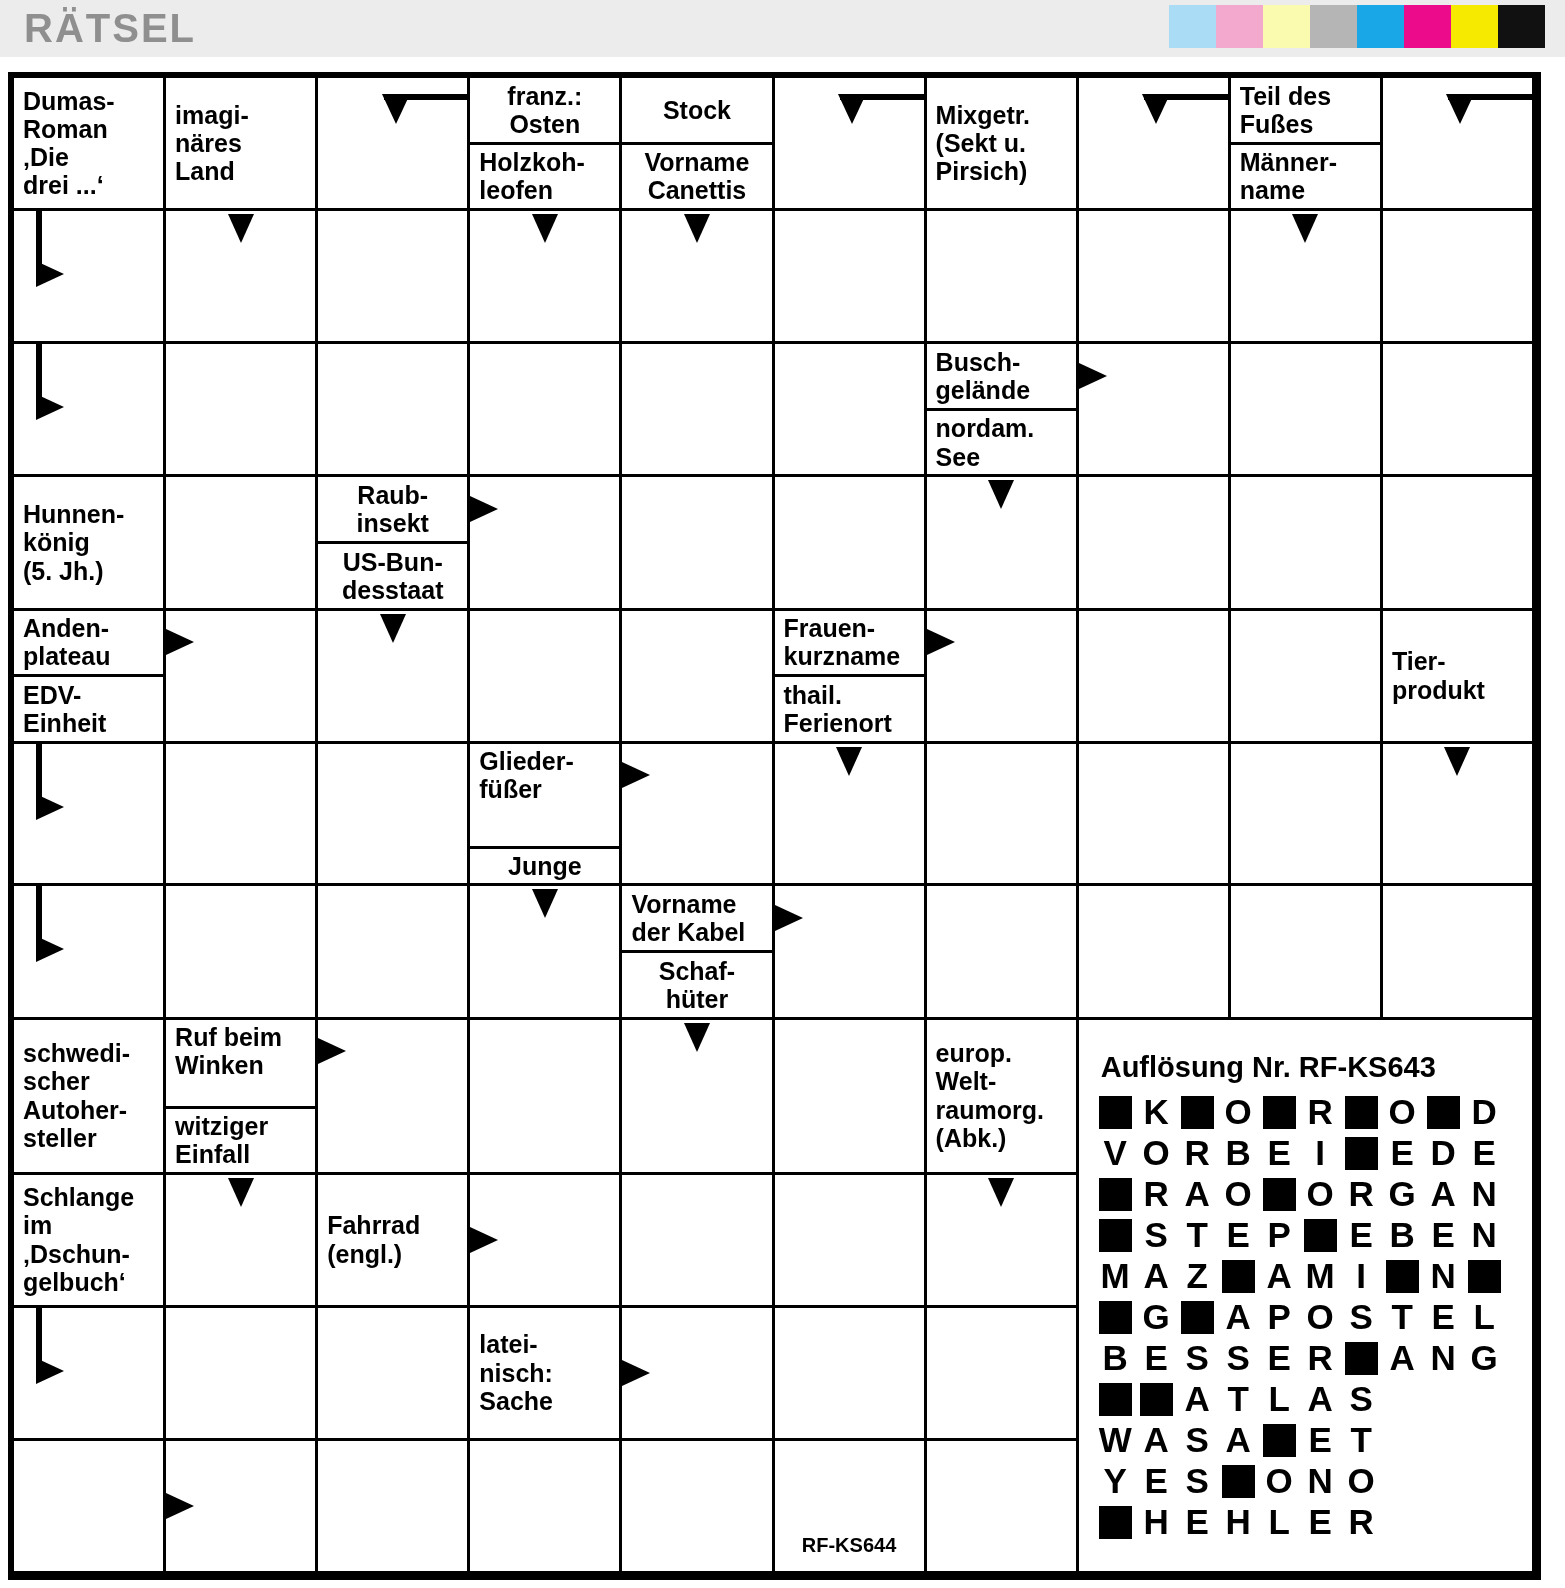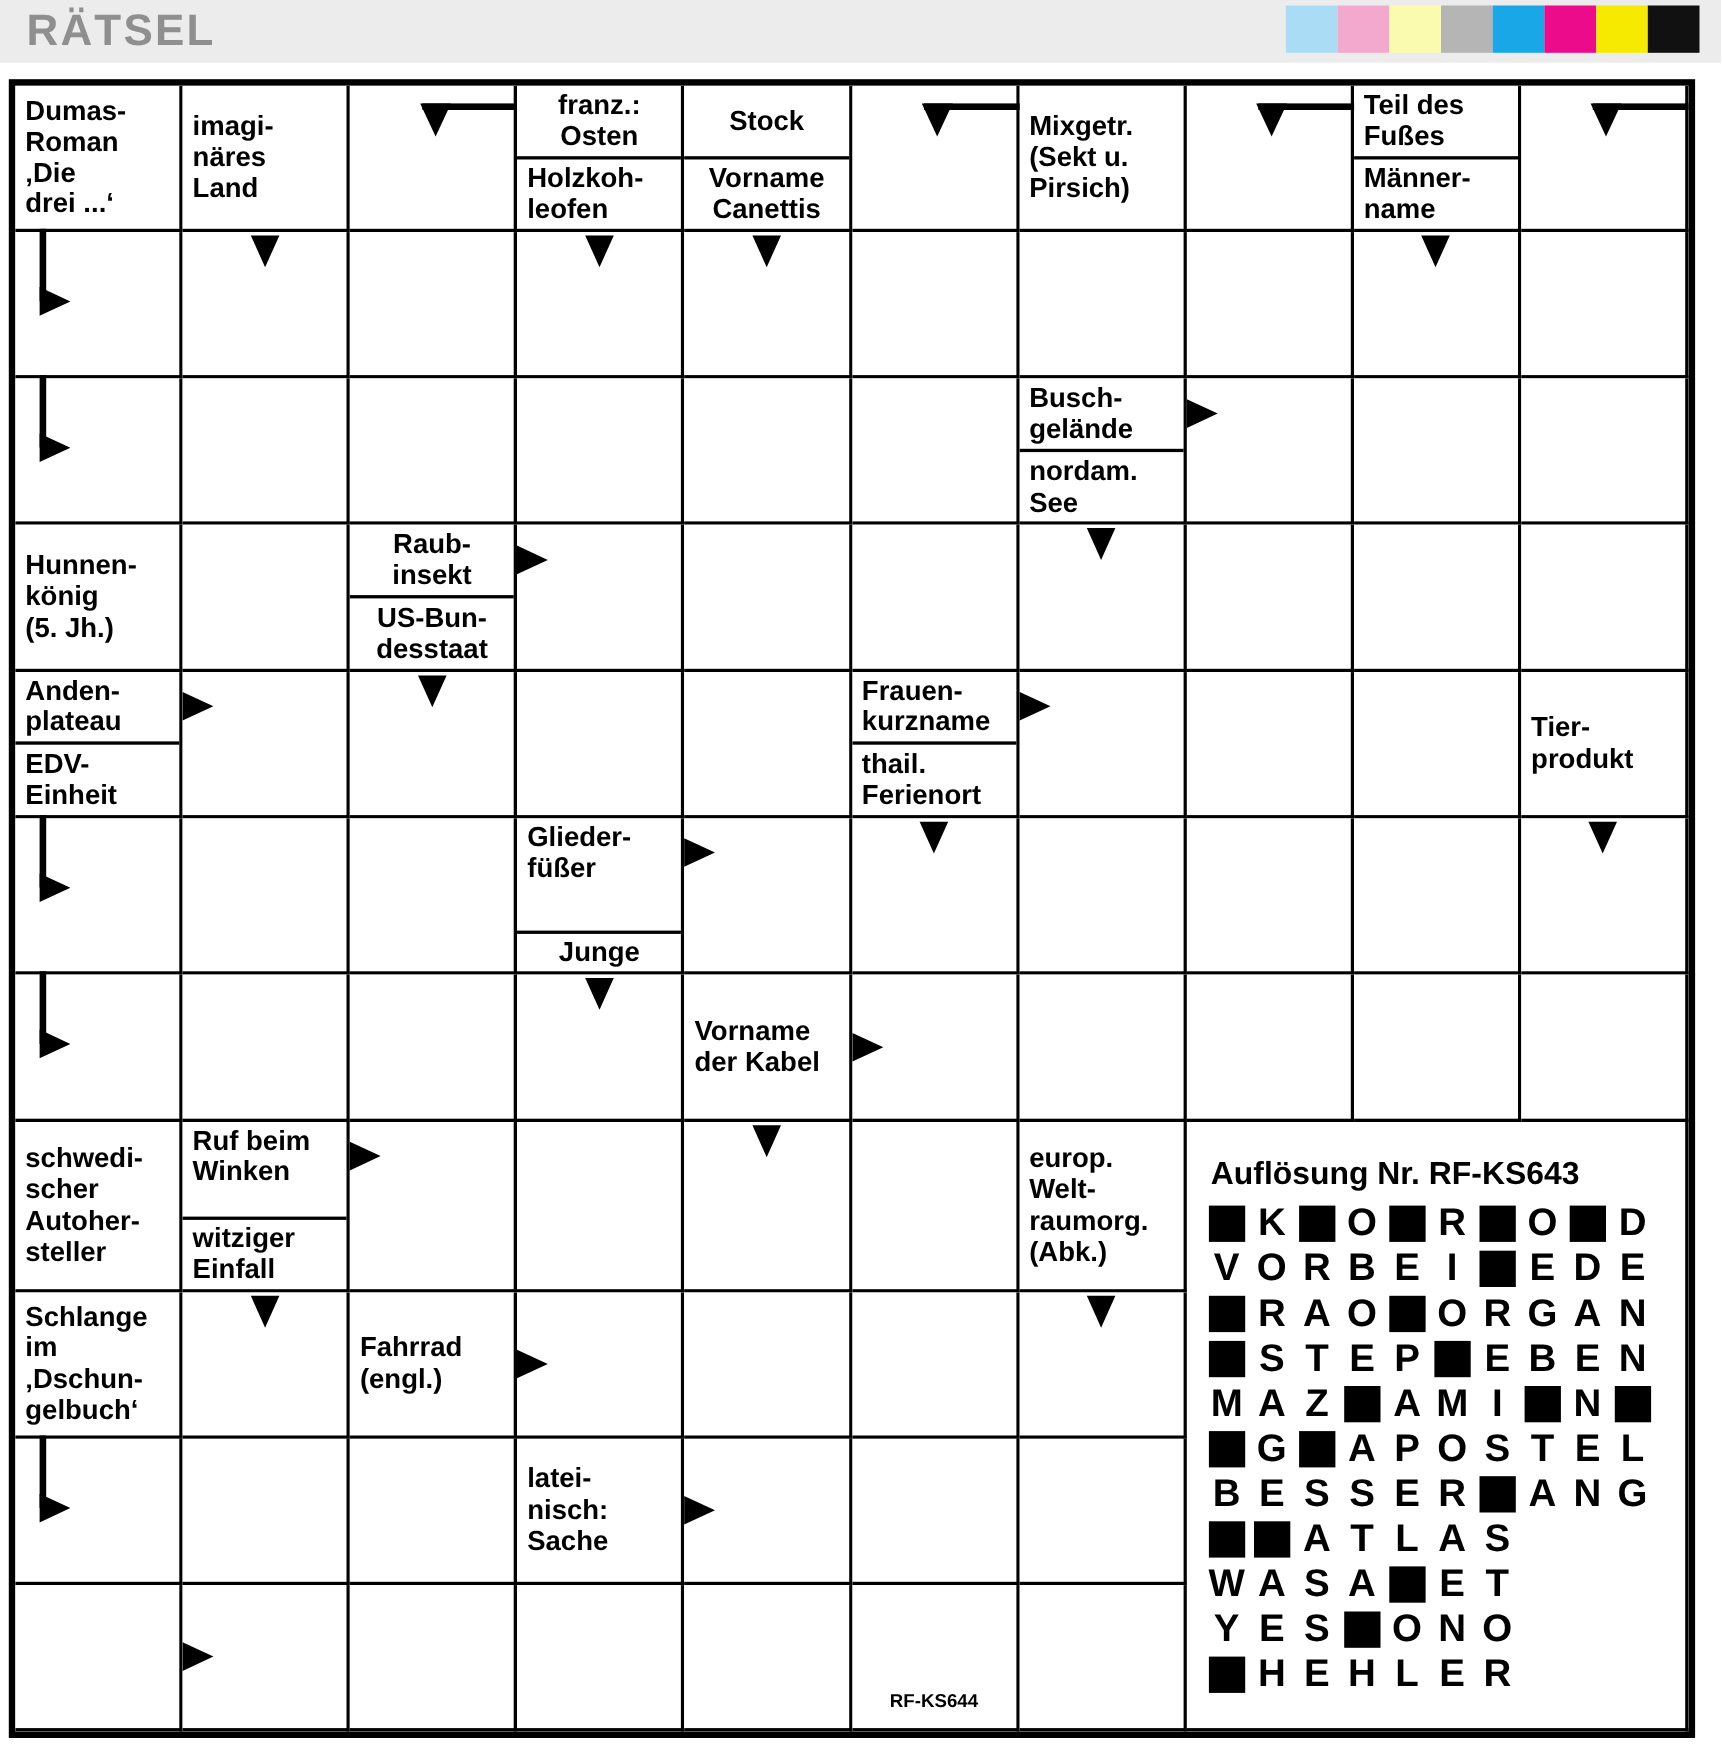--- a/index.html
+++ b/index.html
@@ -25,21 +25,21 @@
   .arr-right{position:absolute;right:-31px;top:50%;transform:translateY(-50%);width:0;height:0;
              border-top:13px solid transparent;border-bottom:13px solid transparent;border-left:28px solid #000;z-index:9}
   .arr-down{position:absolute;top:3px;left:50%;transform:translateX(-50%);width:0;height:0;
             border-left:13px solid transparent;border-right:13px solid transparent;border-top:29px solid #000;z-index:9}
   .downbar{position:absolute;top:16px;left:44%;right:-3px;border-top:6px solid #000;z-index:9}
   .downbar i{position:absolute;left:-2px;top:-6px;width:0;height:0;display:block;
              border-left:14px solid transparent;border-right:14px solid transparent;border-top:30px solid #000}
   .flagright{position:absolute;left:22px;top:-3px;height:66px;border-left:6px solid #000;z-index:9}
   .flagright i{position:absolute;left:-6px;bottom:-13px;width:0;height:0;display:block;
                border-top:13px solid transparent;border-bottom:13px solid transparent;border-left:28px solid #000}
-  .footnote{position:absolute;left:0;right:0;bottom:14px;text-align:center;font-size:17px;font-weight:700}
+  .footnote{position:absolute;left:0;right:0;bottom:14px;text-align:center;font-size:20px;font-weight:700}
 
   .solution-box{background:#fff;border-right:3px solid #000;border-bottom:3px solid #000;padding:23px 0 0 16px;position:relative}
   .sol-title{font-size:29px;font-weight:700;margin:8px 0 8px 6px}
   .sol-grid{display:grid;grid-template-columns:repeat(10,41px);grid-auto-rows:41px}
   .sol-cell{display:flex;align-items:center;justify-content:center;font-size:35px;font-weight:700}
   .sol-block{width:33px;height:33px;background:#000}
 </style>
 </head>
 <body>
 
@@ -276,20 +276,24 @@
       <div class="cell answer" style="grid-area: 7 / 3;"></div>
       <div class="cell answer" style="grid-area: 7 / 4;">
         <i class="arr-down"></i>
       </div>
       <div class="cell clue" style="grid-area: 7 / 5;">
         <div class="part">
           <span class="clue-text">Vorname
 der Kabel</span>
           <i class="arr-right"></i>
         </div>
+        <div class="part center">
+          <span class="clue-text">Schaf-
+hüter</span>
+        </div>
       </div>
       <div class="cell answer" style="grid-area: 7 / 6;"></div>
       <div class="cell answer" style="grid-area: 7 / 7;"></div>
       <div class="cell answer" style="grid-area: 7 / 8;"></div>
       <div class="cell answer" style="grid-area: 7 / 9;"></div>
       <div class="cell answer" style="grid-area: 7 / 10;"></div>
       <div class="cell clue" style="grid-area: 8 / 1;">
         <div class="part">
           <span class="clue-text">schwedi-
 scher

